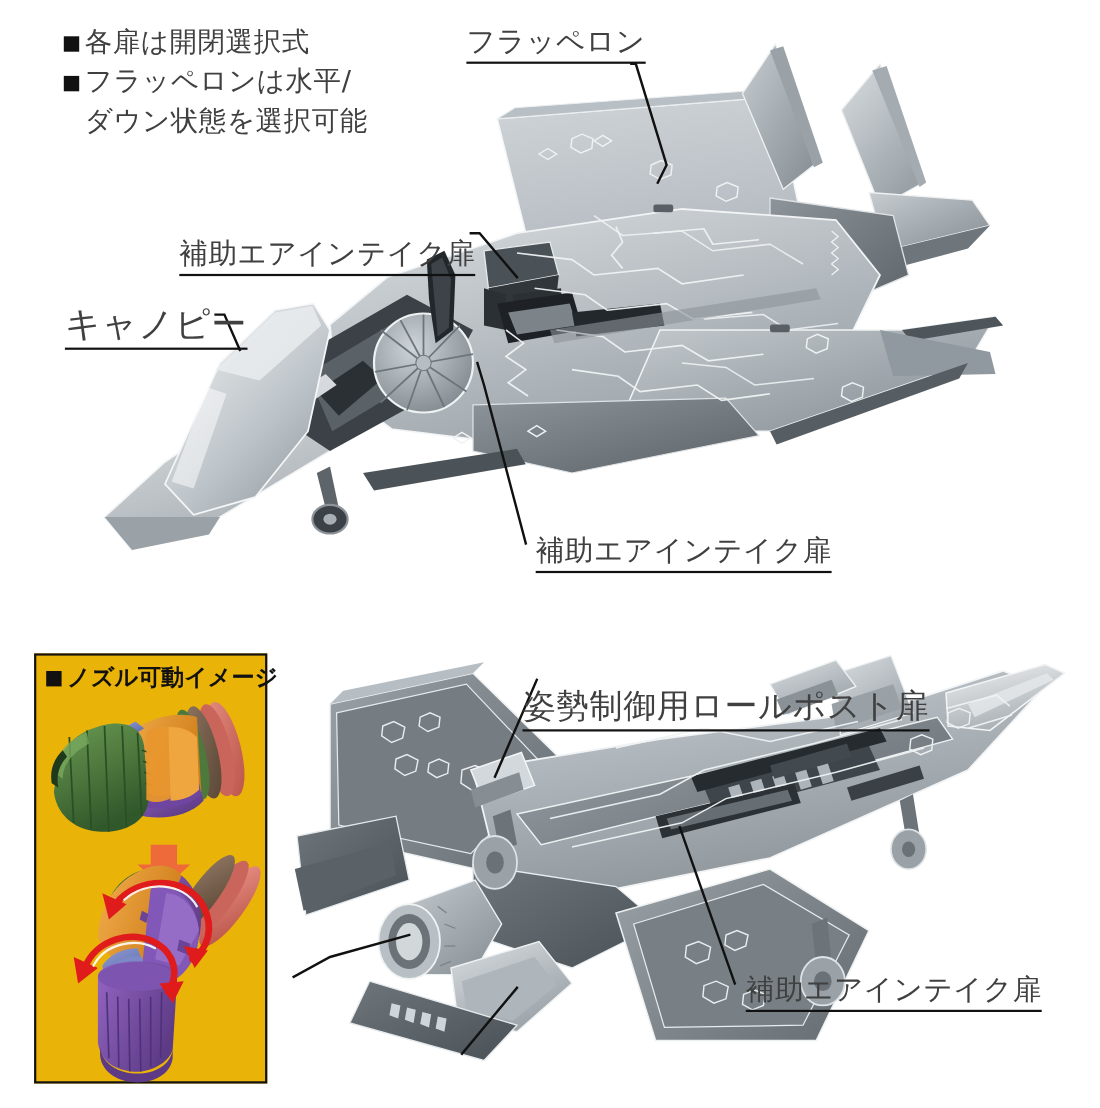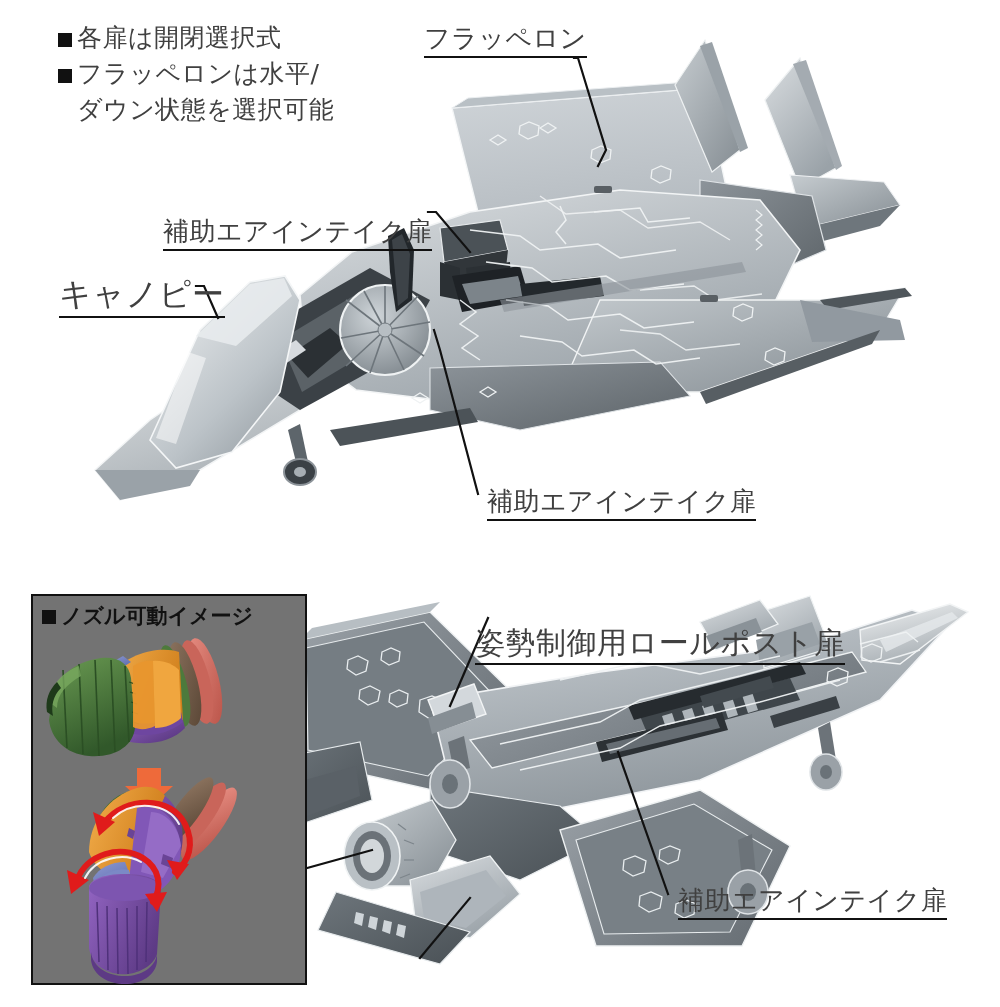--- a/index.html
+++ b/index.html
@@ -7,22 +7,22 @@
        font-family:"DejaVu Sans","Liberation Sans",sans-serif;}
   .stage{position:absolute;left:0;top:0;width:1000px;height:1007px;}
   .lbl{position:absolute;white-space:nowrap;color:#404040;font-weight:400;
        letter-spacing:0.5px;line-height:1.28;}
   .lbl.ul{border-bottom:2.5px solid #111;padding-bottom:1px;}
   .bullet{display:inline-block;width:14px;height:14px;background:#111;
           margin-right:5px;vertical-align:-1px;}
   svg{position:absolute;left:0;top:0;overflow:visible;}
   .ld{stroke:#111;stroke-width:2.2;fill:none;stroke-linecap:square;
       stroke-linejoin:miter;}
-  .nozzlebox{position:absolute;left:31px;top:594px;width:276px;height:391px;
-             border:2.4px solid #111;background:#737373;box-sizing:border-box;}
+  .nozzlebox{position:absolute;left:31px;top:594px;width:212px;height:391px;
+             border:2.4px solid #111;background:#eab308;box-sizing:border-box;}
 </style>
 </head>
 <body>
 
 <div class="stage">
 
   <svg width="1000" height="1007">
     <defs>
       <linearGradient id="gmidA" x1="0" y1="0" x2="0.6" y2="1">
         <stop offset="0%" stop-color="#d9dde0"></stop>

